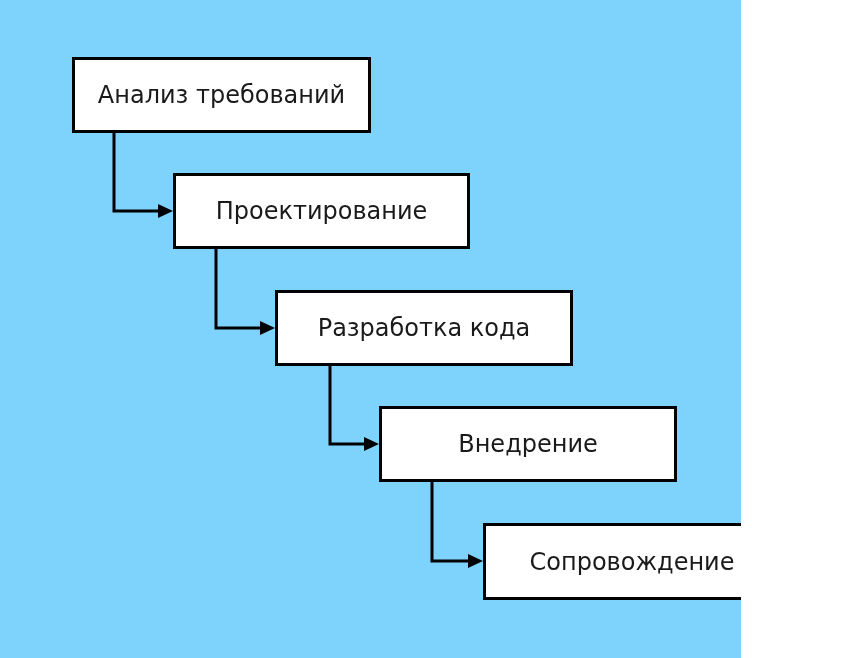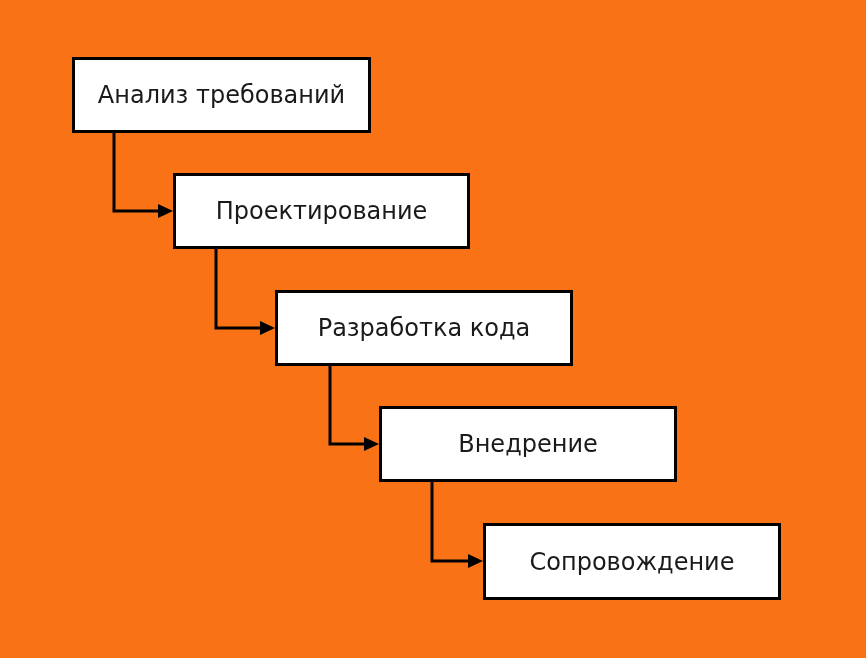--- a/index.html
+++ b/index.html
@@ -5,23 +5,23 @@
   html, body {
     margin: 0;
     padding: 0;
     background: #ffffff;
   }
   body {
     font-family: "DejaVu Sans", sans-serif;
   }
   #canvas {
     position: relative;
-    width: 866px;
+    width: 741px;
     height: 658px;
-    background: #f97316;
+    background: #7dd3fc;
     overflow: hidden;
   }
   #diagram-svg {
     position: absolute;
     left: 0;
     top: 0;
     width: 866px;
     height: 658px;
     display: block;
   }

